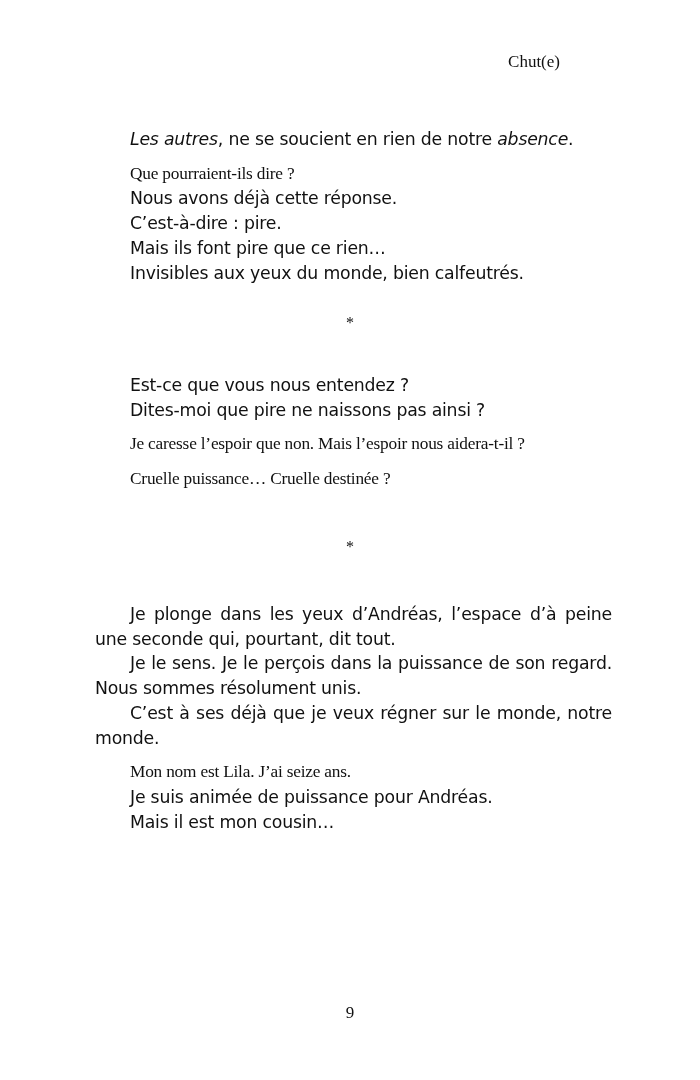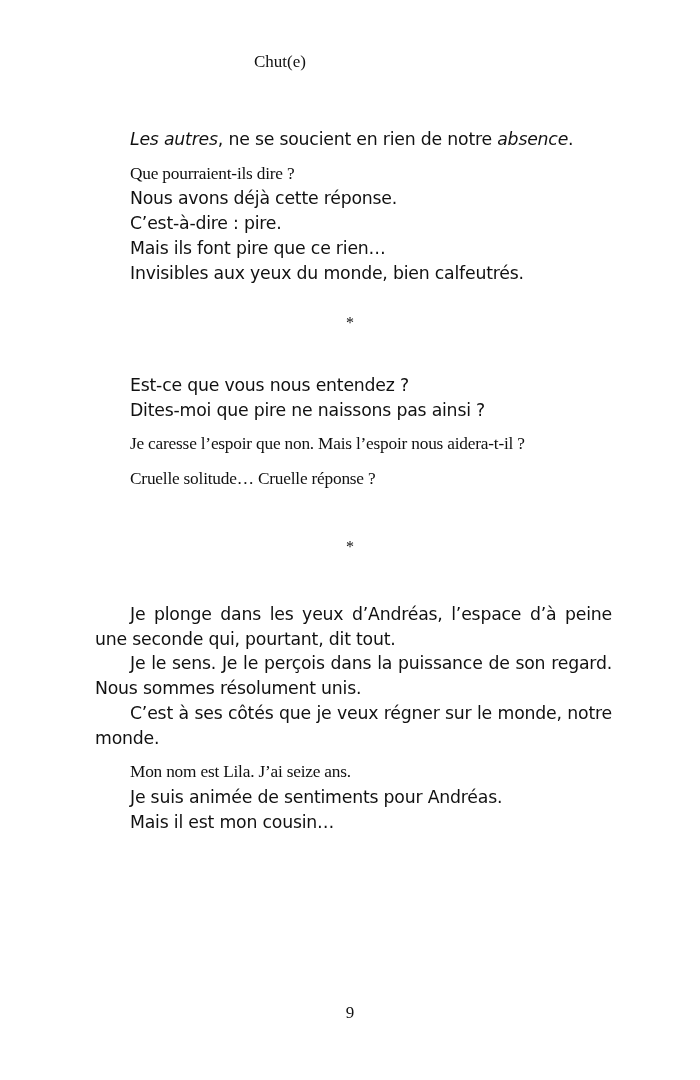--- a/index.html
+++ b/index.html
@@ -1,21 +1,21 @@
 <!DOCTYPE html>
 <html><head>
 <meta charset="utf-8">
 <style>
   html, body { margin: 0; padding: 0; background: #ffffff; }
   body {
     width: 700px; height: 1080px; position: relative; overflow: hidden;
     font-family: "DejaVu Sans", sans-serif; color: #111;
   }
   .running-head {
-    position: absolute; top: 52px; left: 0; width: 560px; text-align: center;
+    position: absolute; top: 52px; left: 0; width: 560px; text-align: right;
     font-family: "Liberation Serif", serif; font-size: 17px; color: #111;
   }
   .text {
     position: absolute; left: 95px; width: 517px;
     font-family: "DejaVu Sans", sans-serif; font-size: 17.3px; line-height: 24.7px;
     letter-spacing: -0.2px;
   }
   .text p { margin: 0; }
   .ind { text-indent: 35px; }
   .gap { margin-top: 10px !important; font-family: Liberation Serif, serif; }
@@ -42,27 +42,27 @@
   <p class="ind">Mais ils font pire que ce rien…</p>
   <p class="ind">Invisibles aux yeux du monde, bien calfeutrés.</p>
 </div>
 
 <div class="sep" style="top:314px;">*</div>
 
 <div class="text" style="top:373px;">
   <p class="ind">Est-ce que vous nous entendez ?</p>
   <p class="ind">Dites-moi que pire ne naissons pas ainsi ?</p>
   <p class="ind gap just">Je caresse l’espoir que non. Mais l’espoir nous aidera-t-il ?</p>
-  <p class="ind gap">Cruelle solitude… Cruelle réponse ?</p>
+  <p class="ind gap">Cruelle puissance… Cruelle destinée ?</p>
 </div>
 
 <div class="sep" style="top:538px;">*</div>
 
 <div class="text" style="top:602px;">
   <p class="ind just">Je plonge dans les yeux d’Andréas, l’espace d’à peine une seconde qui, pourtant, dit tout.</p>
   <p class="ind just">Je le sens. Je le perçois dans la puissance de son regard. Nous sommes résolument unis.</p>
-  <p class="ind just">C’est à ses côtés que je veux régner sur le monde, notre monde.</p>
+  <p class="ind just">C’est à ses déjà que je veux régner sur le monde, notre monde.</p>
   <p class="ind gap">Mon nom est Lila. J’ai seize ans.</p>
-  <p class="ind">Je suis animée de sentiments pour Andréas.</p>
+  <p class="ind">Je suis animée de puissance pour Andréas.</p>
   <p class="ind">Mais il est mon cousin…</p>
 </div>
 
 <div class="folio">9</div>
 
 </body></html>

